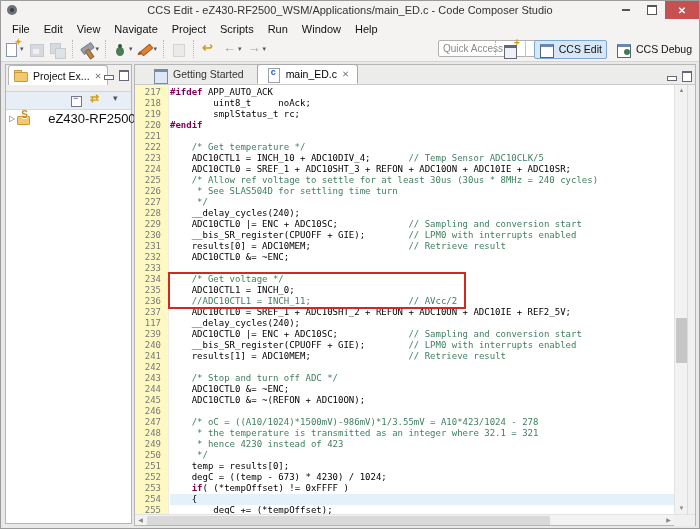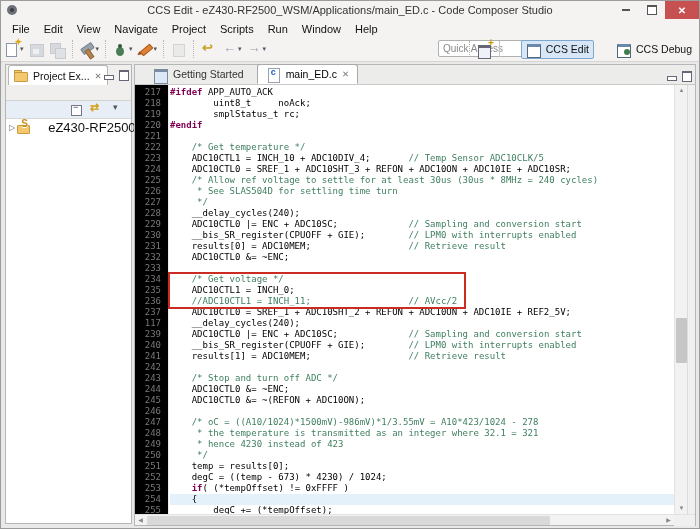--- a/index.html
+++ b/index.html
@@ -52,36 +52,36 @@
   .ic-last-edit-location::before{content:"↩";color:#c9a227;font-size:13px;left:2px;top:-1px;font-weight:bold}
   .ic-back::before{content:"←";color:#9aa2ac;font-size:13px;left:2px;top:-1px}
   .ic-forward::before{content:"→";color:#9aa2ac;font-size:13px;left:2px;top:-1px}
 
   .qa-wrap{position:absolute;left:437px;top:3px}
   .qa-input{width:102px;height:17px;border:1px solid #b0b0b0;border-radius:2px;font-size:10px;padding:0 4px;color:#333;background:#fff;font-family:"Liberation Sans",sans-serif}
   .qa-input::placeholder{color:#8a8a8a}
   .persp-area{position:absolute;right:2px;top:2px;display:flex;align-items:center;height:20px}
   .ic-open-perspective::before{left:2px;top:4px;width:11px;height:10px;border:1px solid #667;background:#eef2f8;border-top:3px solid #667}
   .ic-open-perspective::after{content:"+";color:#c90;font-weight:bold;font-size:10px;right:-1px;top:-4px}
-  .persp-btn{display:flex;align-items:center;height:19px;padding:0 4px;border:1px solid transparent;border-radius:2px;margin-left:17px}
+  .persp-btn{display:flex;align-items:center;height:19px;padding:0 4px;border:1px solid transparent;border-radius:2px;margin-left:4px}
   .persp-btn.active{background:#d7e7f7;border-color:#7ea7cd}
   .persp-btn .plabel{font-size:10.5px;color:#111;margin-left:3px;white-space:nowrap}
   .ic-ccs-edit::before{left:1px;top:3px;width:12px;height:10px;border:1px solid #567;background:#fff;border-top:3px solid #6889ad}
   .ic-ccs-debug::before{left:1px;top:3px;width:12px;height:10px;border:1px solid #567;background:#fff;border-top:3px solid #6889ad}
   .ic-ccs-debug::after{left:8px;top:8px;width:6px;height:6px;background:#3f7d4f;border-radius:50%}
   .vr{border-left:1px solid #c5c5c5;height:16px;margin:0 4px}
   .dotted-sep{border-left:1px dotted #b0b0b0;height:16px;margin:0 4px}
 
   
   .workbench{position:absolute;left:0;top:61px;right:0;bottom:0;background:#e9e9e9}
   .panel{position:absolute;background:#fff;border:1px solid #b6b6b6}
 
   
   .explorer{left:4px;top:2px;width:127px;bottom:4px}
-  .pe-header{position:relative;height:36px;background:#f0efee;border-bottom:1px solid #d2d2d2}
+  .pe-header{position:relative;height:27px;background:#f0efee;border-bottom:1px solid #d2d2d2}
   .pe-tab{position:absolute;left:2px;top:0;height:20px;display:flex;align-items:center;background:#fff;border:1px solid #b6b6b6;border-bottom:none;border-radius:3px 3px 0 0;padding:0 4px}
   .pe-tab .tlabel{font-size:10.5px;color:#111;margin:0 4px 0 3px;white-space:nowrap}
   .tab-close{font-size:8.5px;color:#777;padding:0 1px}
   .pe-winbtns{position:absolute;right:2px;top:3px;display:flex;gap:3px}
   .pbtn{width:12px;height:12px;position:relative}
   .pbtn-min::before{content:"";position:absolute;left:2px;top:7px;width:8px;height:3px;border:1px solid #667;background:#fff}
   .pbtn-max::before{content:"";position:absolute;left:2px;top:2px;width:8px;height:8px;border:1px solid #667;border-top:2px solid #667;background:#fff}
   .ic-folder::before{left:1px;top:3px;width:6px;height:3px;background:#f3c86e;border:1px solid #c89a40;border-bottom:none;border-radius:1px 1px 0 0}
   .ic-folder::after{left:1px;top:5px;width:12px;height:8px;background:#f3c86e;border:1px solid #c89a40;border-radius:1px}
   .pe-toolbar{height:18px;background:#e8eef6;border-bottom:1px solid #d8d8d8;display:flex;align-items:center;justify-content:flex-end;padding-right:2px}
@@ -103,21 +103,21 @@
   .ed-tab{height:20px;display:flex;align-items:center;padding:0 7px;margin-right:2px}
   .ed-tab .tlabel{font-size:10.5px;color:#333;margin:0 4px;white-space:nowrap}
   .ed-tab.active{background:#fff;border:1px solid #a9a9a9;border-bottom:1px solid #fff;border-radius:3px 3px 0 0}
   .ed-tab.active .tlabel{color:#000}
   .ic-getting-started::before{left:2px;top:3px;width:12px;height:11px;border:1px solid #7a8aa0;background:#dce8f5;border-top:3px solid #7a8aa0}
   .ic-c-file::before{left:3px;top:2px;width:10px;height:13px;background:#fff;border:1px solid #98a2ae}
   .ic-c-file::after{content:"c";color:#2255cc;font-size:9px;font-weight:bold;left:6px;top:1px}
   .ed-winbtns{position:absolute;right:3px;top:4px;display:flex;gap:3px}
 
   .ed-body{position:absolute;left:0;top:20px;right:0;bottom:11px;background:#fff;overflow:hidden}
-  .gutter{position:absolute;left:0;top:0;bottom:0;width:34px;background:#000000;border-right:1px solid #ececec;padding-top:2px}
+  .gutter{position:absolute;left:0;top:0;bottom:0;width:34px;background:#fef9c3;border-right:1px solid #ececec;padding-top:2px}
   .ln{height:11px;line-height:11px;font-family:"DejaVu Sans Mono",monospace;font-size:9px;color:var(--lnum);text-align:right;padding-right:7px}
   .code{position:absolute;left:35px;top:0;right:21px;bottom:0;padding-top:2px;overflow:hidden}
   .cl{height:11px;line-height:11px;font-family:"DejaVu Sans Mono",monospace;font-size:9px;white-space:pre}
   .cl.cur{background:var(--curline)}
   .seg-p{color:var(--plain)}
   .seg-c{color:var(--comment)}
   .seg-d{color:var(--keyword);font-weight:bold}
   .hl-box{position:absolute;border:2px solid var(--hlbox);pointer-events:none;z-index:5}
 
   .vscroll{position:absolute;right:8px;top:0;bottom:0;width:13px;background:#f2f2f2;border-left:1px solid #e2e2e2}

